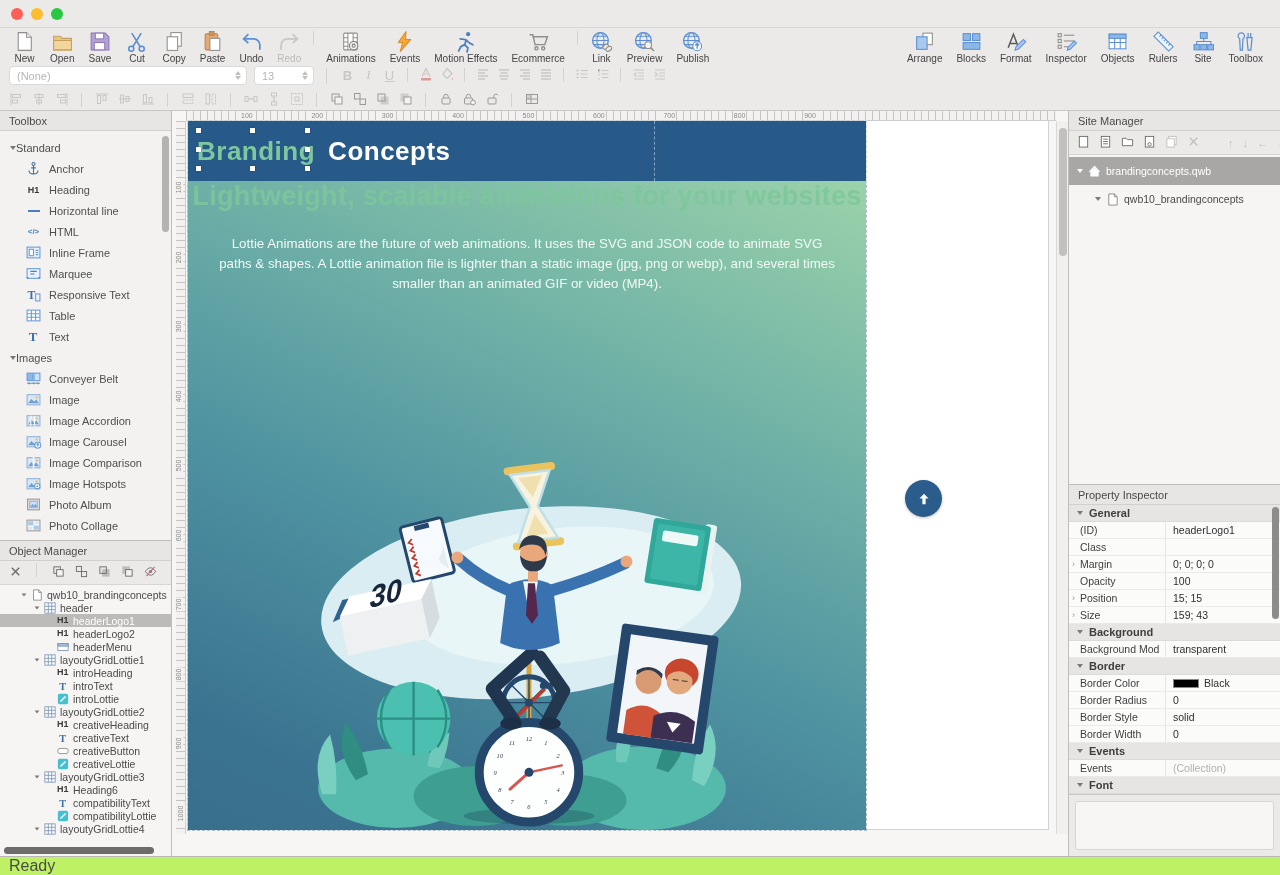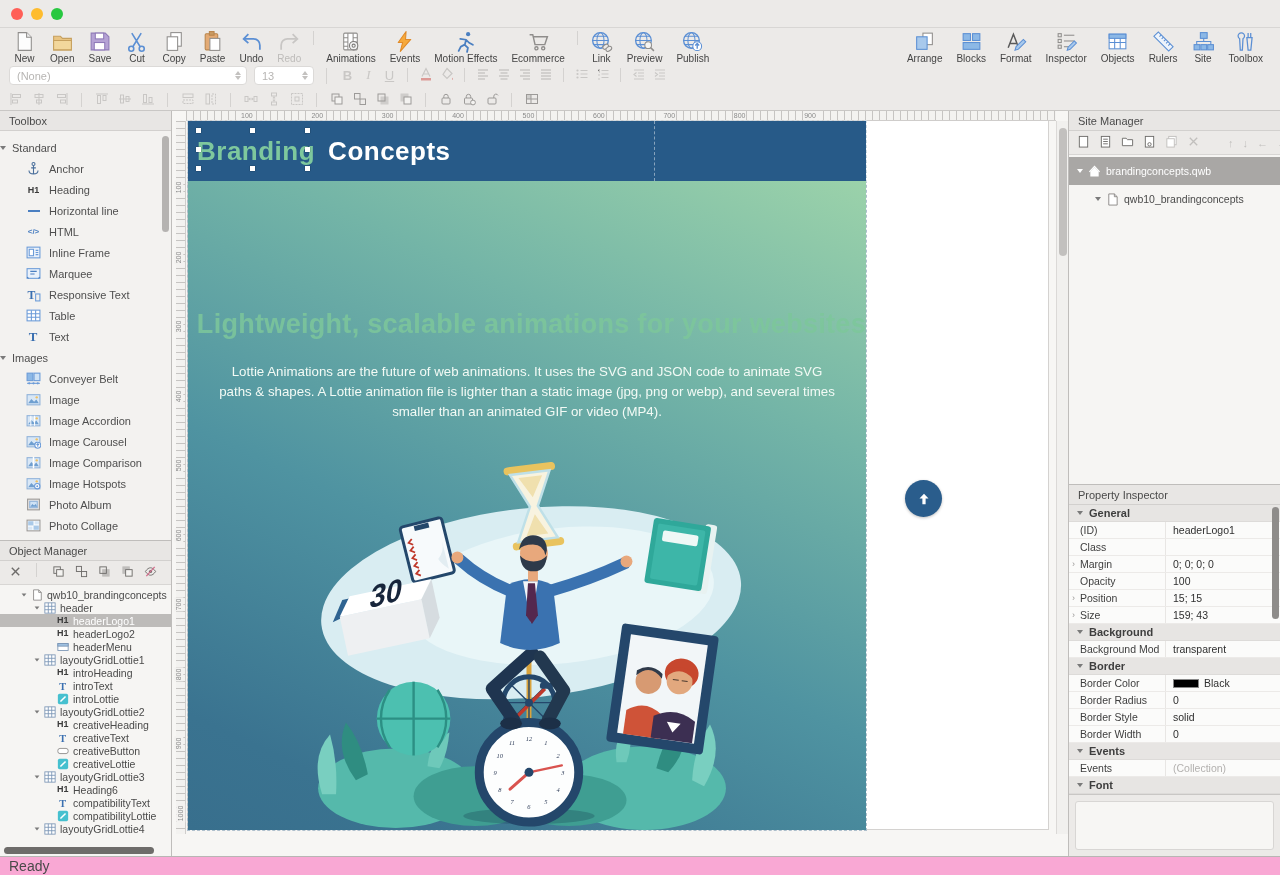--- a/index.html
+++ b/index.html
@@ -37,21 +37,21 @@
   .tb3{height:21px;display:flex;align-items:center;padding:0 7px;gap:4px;background:#eceae8;border-bottom:1px solid #c9c7c5}
   .tb3 .mid{color:#9c9a98}
   
   .main{display:flex;height:745px}
   .leftcol{width:172px;display:flex;flex-direction:column;border-right:1px solid #bfbdbb;background:#eceae8}
   .rightcol{width:212px;display:flex;flex-direction:column;border-left:1px solid #bfbdbb;background:#eceae8}
   .panel-h{height:20px;background:#e8e6e4;border-bottom:1px solid #d2d0ce;display:flex;align-items:center;padding:0 9px;color:#4a4a4a}
   
   .toolbox{height:430px;display:flex;flex-direction:column;border-bottom:1px solid #bfbdbb}
   .toolbox-body{flex:1;background:#f3f2f0;position:relative;overflow:hidden;padding-top:6px}
-  .tbx-sec{height:21px;display:flex;align-items:center;gap:6px;color:#4f4f4f}
+  .tbx-sec{height:21px;display:flex;align-items:center;padding-left:10px;color:#4f4f4f}
   .tbx-row{height:21px;display:flex;align-items:center;padding-left:26px;gap:8px;color:#4f4f4f}
   .tbx-row .ic{width:15px;height:15px;display:inline-flex;align-items:center;justify-content:center}
   .tbx-row .ic svg{width:15px;height:15px}
   .caret{width:0;height:0;border-left:3.5px solid transparent;border-right:3.5px solid transparent;border-top:4.5px solid #7a7a7a;display:inline-block}
   .vscroll{position:absolute;right:2px;top:4px;width:7px;border-radius:4px;background:#b5b3b1}
   
   .objmgr{flex:1;display:flex;flex-direction:column}
   .panel-tools{height:24px;display:flex;align-items:center;gap:9px;padding:0 8px;background:#eceae8;border-bottom:1px solid #d8d6d4}
   .panel-tools .mini-btn{width:14px;height:14px;color:#6e6c6a}
   .panel-tools .mini-btn svg{width:13px;height:13px}
@@ -96,34 +96,34 @@
   .rlabel.v{transform:rotate(-90deg);transform-origin:center}
   .page{position:absolute;left:15px;top:10px;width:862px;height:709px;background:#fff;border:1px solid #d4d2d0;border-top:none}
   .design{position:absolute;left:0;top:0;width:678px;height:709px;outline:1px dashed #aebfcc}
   .dz-header{height:60px;background:#275a88;display:flex;align-items:center;position:relative;outline:1px dashed rgba(255,255,255,.45)}
   .logo{display:flex;gap:13px;margin-left:9px;font-size:26px;font-weight:bold;letter-spacing:.5px}
   .logo .p1{color:#7ec89d}.logo .p2{color:#fff}
   .dz-grid-line{position:absolute;left:466px;top:0;bottom:0;border-left:1px dashed rgba(255,255,255,.45)}
   .nav{margin-left:auto;display:flex;gap:27px;padding-right:20px;font-size:14px;font-weight:bold;color:#fff}
   .hd{position:absolute;width:5px;height:5px;background:#fff;box-shadow:0 0 1px rgba(0,0,0,.65);z-index:3}
   .dz-hero{height:649px;background:linear-gradient(205deg,#9bd2aa 0%,#74b5a7 28%,#4f93a1 58%,#3a7390 88%,#386f8d 100%);position:relative;overflow:hidden}
-  .hero-h1{margin-top:128px;text-align:right;font-size:27px;font-weight:bold;color:#7dc79b;opacity:.85;letter-spacing:.3px}
+  .hero-h1{text-align:center;font-size:27px;font-weight:bold;color:#7dc79b;opacity:.85;letter-spacing:.3px}
   .hero-p{width:618px;margin:22px auto 0;text-align:center;color:#f2faf5;font-size:13.3px;line-height:20px;font-weight:500}
   .illus{position:absolute;bottom:0;left:50%;transform:translateX(-50%);width:438px;height:378px}
   .scrolltop{position:absolute;left:717px;top:359px;width:37px;height:37px;border-radius:50%;background:#2a5d8c;display:flex;align-items:center;justify-content:center;box-shadow:0 1px 3px rgba(0,0,0,.25)}
   .scrolltop svg{width:18px;height:18px}
   .cv-scroll{position:absolute;right:0;top:10px;bottom:22px;width:12px;background:#f1f0ee;border-left:1px solid #dbd9d7}
   .cv-thumb{position:absolute;left:2px;top:7px;width:8px;height:128px;border-radius:4px;background:#c2c0be}
   .tabbar{position:absolute;left:0;right:12px;bottom:0;height:22px;background:#eceae8;border-top:1px solid #d4d2d0;display:flex;align-items:center;gap:8px;padding-left:7px}
   .tabbar .mini-btn{width:16px;height:14px;color:#8a8886}
   .tabbar .mini-btn svg{width:14px;height:13px}
   .tab-default{height:17px;display:flex;align-items:center;gap:4px;padding:0 7px;background:#bcd3ef;border:1px solid #8fb2e0;border-radius:3px;font-size:10.5px;color:#333}
   .tab-default svg{width:12px;height:11px}
   
-  .statusbar{height:19px;background:#f9a8d4;border-top:1px solid #b8b6b4;display:flex;align-items:center;padding:0 9px;font-size:14px;color:#4a4a4a}
+  .statusbar{height:19px;background:#bef264;border-top:1px solid #b8b6b4;display:flex;align-items:center;padding:0 9px;font-size:16px;color:#4a4a4a}
   .sb-right{margin-left:auto;display:flex;gap:30px;margin-right:38px}
   .ar{font-size:11px;line-height:1}
 </style>
 </head>
 <body>
 
 <div class="titlebar">
   <div class="lights">
     <span class="light" style="background:#ff5f57"></span>
     <span class="light" style="background:#febc2e"></span>

